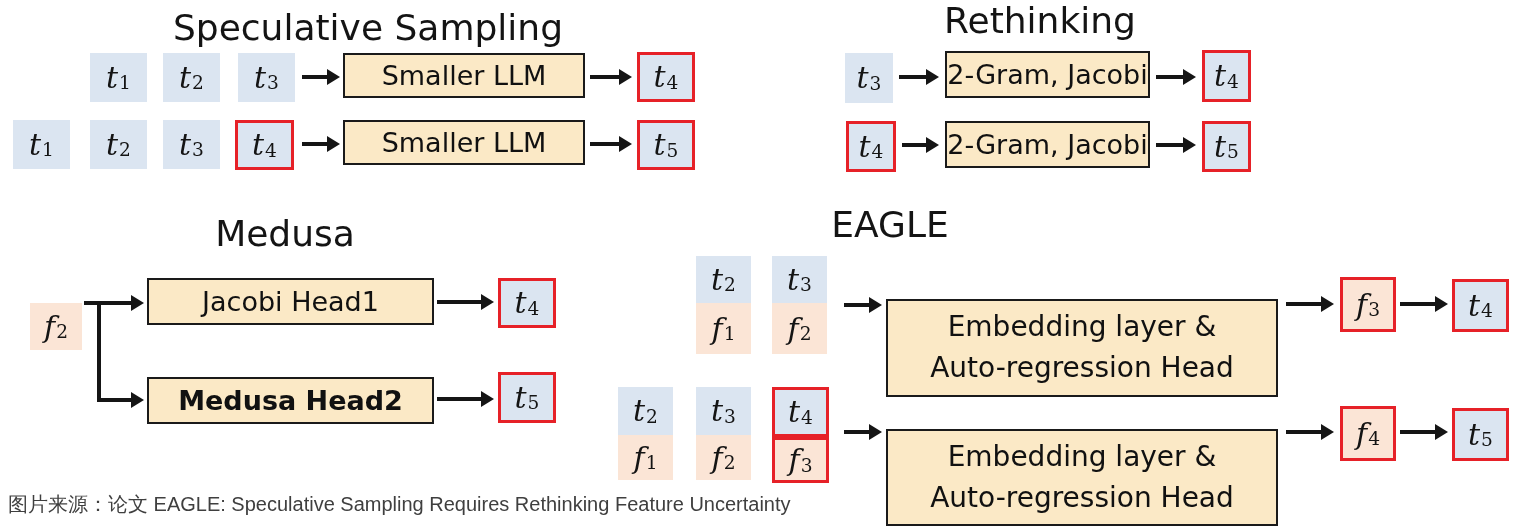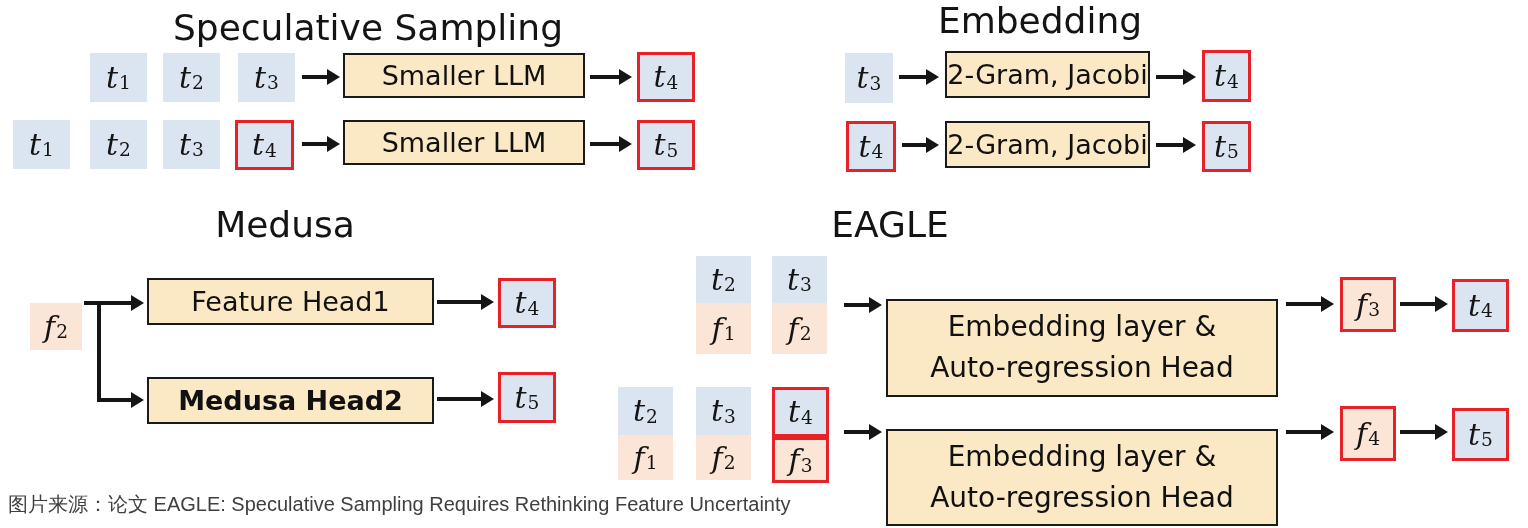--- a/index.html
+++ b/index.html
@@ -94,21 +94,21 @@
     <div class="arrow" style="left:302px;top:136px;width:38px;"></div>
     <div class="model" style="left:343px;top:120px;width:242px;height:45px;">Smaller LLM</div>
     <div class="arrow" style="left:590px;top:136px;width:42px;"></div>
     <div class="tok blue redb" style="left:637px;top:120px;width:58px;height:50px;">
         <span>t</span>
         <sub>5</sub>
       </div>
   </div>
 
   <div>
-    <div class="title" style="left:1040px;top:1px;">Embedding</div>
+    <div class="title" style="left:1040px;top:1px;">Rethinking</div>
 
     <div class="tok blue" style="left:845px;top:53px;width:48px;height:50px;">
         <span>t</span>
         <sub>3</sub>
       </div>
     <div class="arrow" style="left:899px;top:69px;width:40px;"></div>
     <div class="model" style="left:945px;top:51px;width:205px;height:47px;">2-Gram, Jacobi</div>
     <div class="arrow" style="left:1156px;top:69px;width:40px;"></div>
     <div class="tok blue redb" style="left:1202px;top:50px;width:49px;height:52px;">
         <span>t</span>
@@ -122,32 +122,32 @@
     <div class="arrow" style="left:902px;top:137px;width:37px;"></div>
     <div class="model" style="left:945px;top:121px;width:205px;height:47px;">2-Gram, Jacobi</div>
     <div class="arrow" style="left:1156px;top:137px;width:40px;"></div>
     <div class="tok blue redb" style="left:1202px;top:121px;width:49px;height:51px;">
         <span>t</span>
         <sub>5</sub>
       </div>
   </div>
 
   <div>
-    <div class="title" style="left:285px;top:205px;">Medusa</div>
+    <div class="title" style="left:285px;top:214px;">Medusa</div>
 
     <div class="tok peach" style="left:30px;top:303px;width:52px;height:47px;">
         <span>f</span>
         <sub>2</sub>
       </div>
 
     <div class="arrow" style="left:84px;top:295px;width:60px;"></div>
     <div class="line" style="left:97px;top:302px;width:3.5px;height:99px;"></div>
     <div class="arrow" style="left:97px;top:392px;width:47px;"></div>
 
-    <div class="model" style="left:147px;top:278px;width:287px;height:47px;">Feature Head1</div>
+    <div class="model" style="left:147px;top:278px;width:287px;height:47px;">Jacobi Head1</div>
     <div class="arrow" style="left:437px;top:294px;width:57px;"></div>
     <div class="tok blue redb" style="left:498px;top:278px;width:58px;height:50px;">
         <span>t</span>
         <sub>4</sub>
       </div>
 
     <div class="model" style="left:147px;top:377px;width:287px;height:47px;font-weight:bold;">Medusa Head2</div>
     <div class="arrow" style="left:437px;top:391px;width:57px;"></div>
     <div class="tok blue redb" style="left:498px;top:372px;width:58px;height:51px;">
         <span>t</span>

